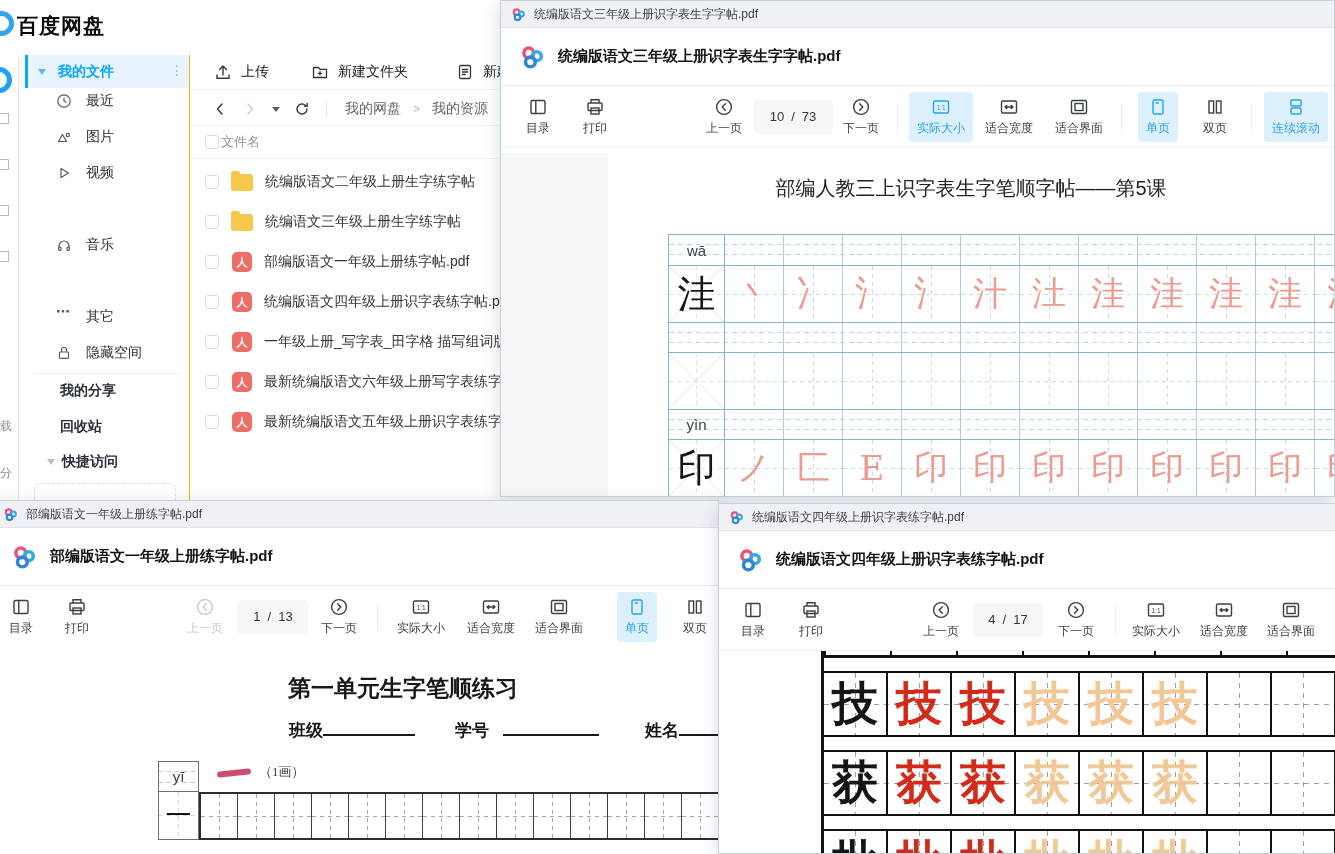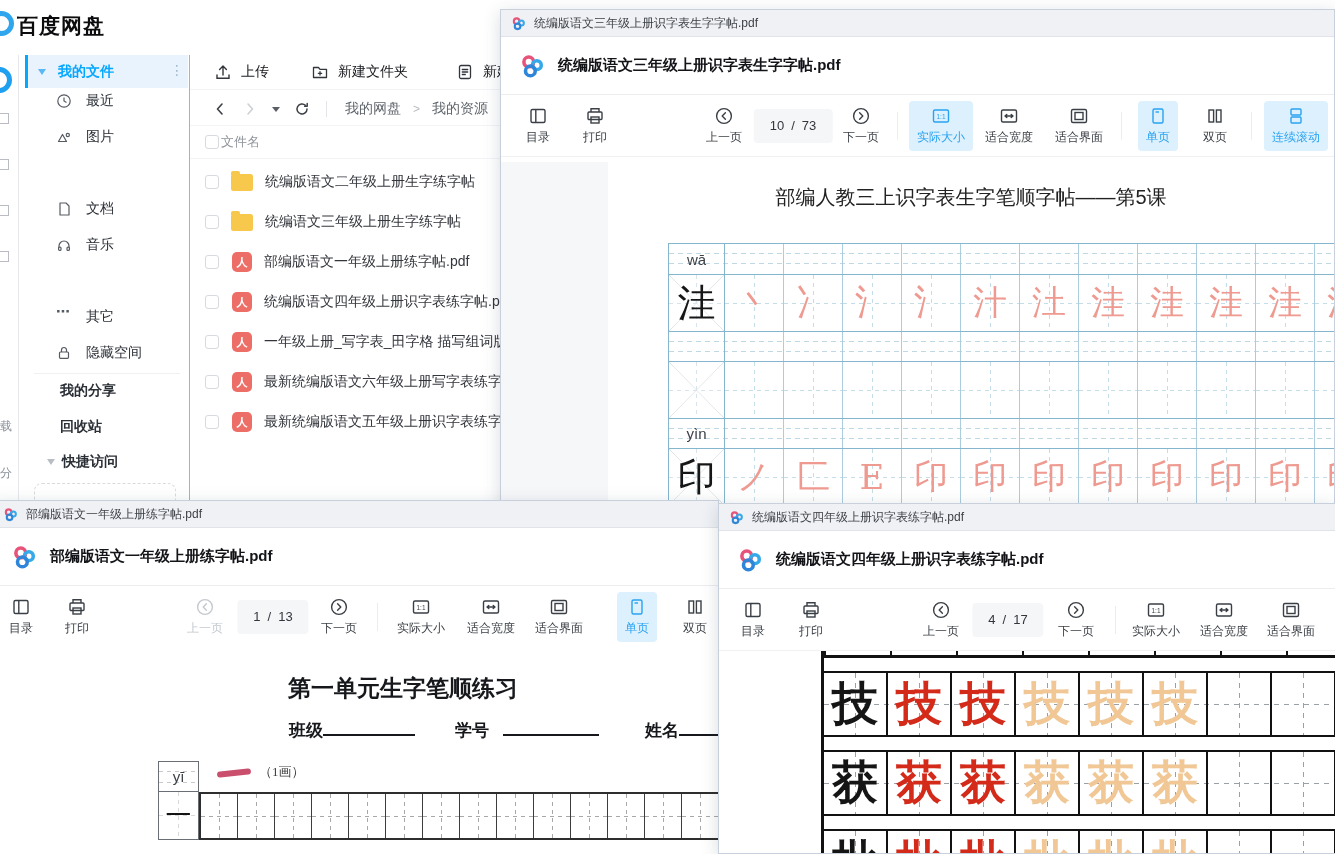--- a/index.html
+++ b/index.html
@@ -81,21 +81,21 @@
   .tbtn.dis { color:#c4c9cf; }
   .pagebox { position:absolute; top:50%; transform:translate(-50%,-50%); height:34px; padding:0 16px;
     background:#f4f6f8; border-radius:4px; display:flex; align-items:center; gap:7px; font-size:13px; color:#33363c; }
   .tsep { position:absolute; top:17px; width:1px; height:28px; background:#ebedef; }
   .vcontent { position:absolute; left:0; right:0; bottom:0; background:#fff; overflow:hidden; }
 
   
   .cloud { flex:0 0 auto; display:block; }
 
   
-  #v-top { left:500px; top:0; width:835px; height:497px; z-index:5;margin-top:9px; }
+  #v-top { left:500px; top:0; width:835px; height:497px; z-index:5; }
   #v-top .vcontent { top:152px; }
   #v-top .tocpanel { position:absolute; left:0; top:0; width:107px; height:100%; background:#f6f7f9; }
   #v-top .sheet-title { position:absolute; left:150px; top:22px; width:640px; text-align:center;
     font-size:20px; color:#222; white-space:nowrap; }
   #tg { position:absolute; left:167px; top:81px; width:707px; border:1px solid #85b6cd; background:#fff; }
   .tg-row { display:flex; border-top:1px solid #85b6cd; }
   .tg-row:first-child { border-top:none; }
   .tg-c0 { flex:0 0 56px; border-right:1px solid #85b6cd; position:relative;
     display:flex; align-items:center; justify-content:center; }
   .tg-cell { flex:0 0 59px; border-right:1px solid #abcddd; position:relative;
@@ -205,27 +205,27 @@
     </div>
     <div class="sb-item" style="top:64px">
       <span class="ic">
           <svg width="16" height="16" viewBox="0 0 16 16" fill="none" stroke="currentColor" stroke-width="1.2">
             <path d="M2.5 12.5 L6.5 5.5 L10.5 12.5 Z" stroke-linejoin="round"></path>
             <circle cx="11.8" cy="6" r="1.6"></circle>
           </svg>
         </span>
       <span class="lb">图片</span>
     </div>
-    <div class="sb-item" style="top:136px">
+    <div class="sb-item" style="top:100px">
       <span class="ic">
           <svg width="16" height="16" viewBox="0 0 16 16" fill="none" stroke="currentColor" stroke-width="1.2">
-            <path d="M4 2 h6 l3 3 v9 h-9 z" stroke-linejoin="round"></path>
+            <path d="M5 3.5 L12.5 8 L5 12.5 Z" stroke-linejoin="round"></path>
           </svg>
         </span>
-      <span class="lb">文档</span>
+      <span class="lb">视频</span>
     </div>
     <div class="sb-item" style="top:172px">
       <span class="ic">
           <svg width="16" height="16" viewBox="0 0 16 16" fill="none" stroke="currentColor" stroke-width="1.2">
             <path d="M3 11 V9 a5 5 0 0 1 10 0 v2"></path>
             <rect x="2.6" y="10" width="2.4" height="3.4" rx="1"></rect>
             <rect x="11" y="10" width="2.4" height="3.4" rx="1"></rect>
           </svg>
         </span>
       <span class="lb">音乐</span>

